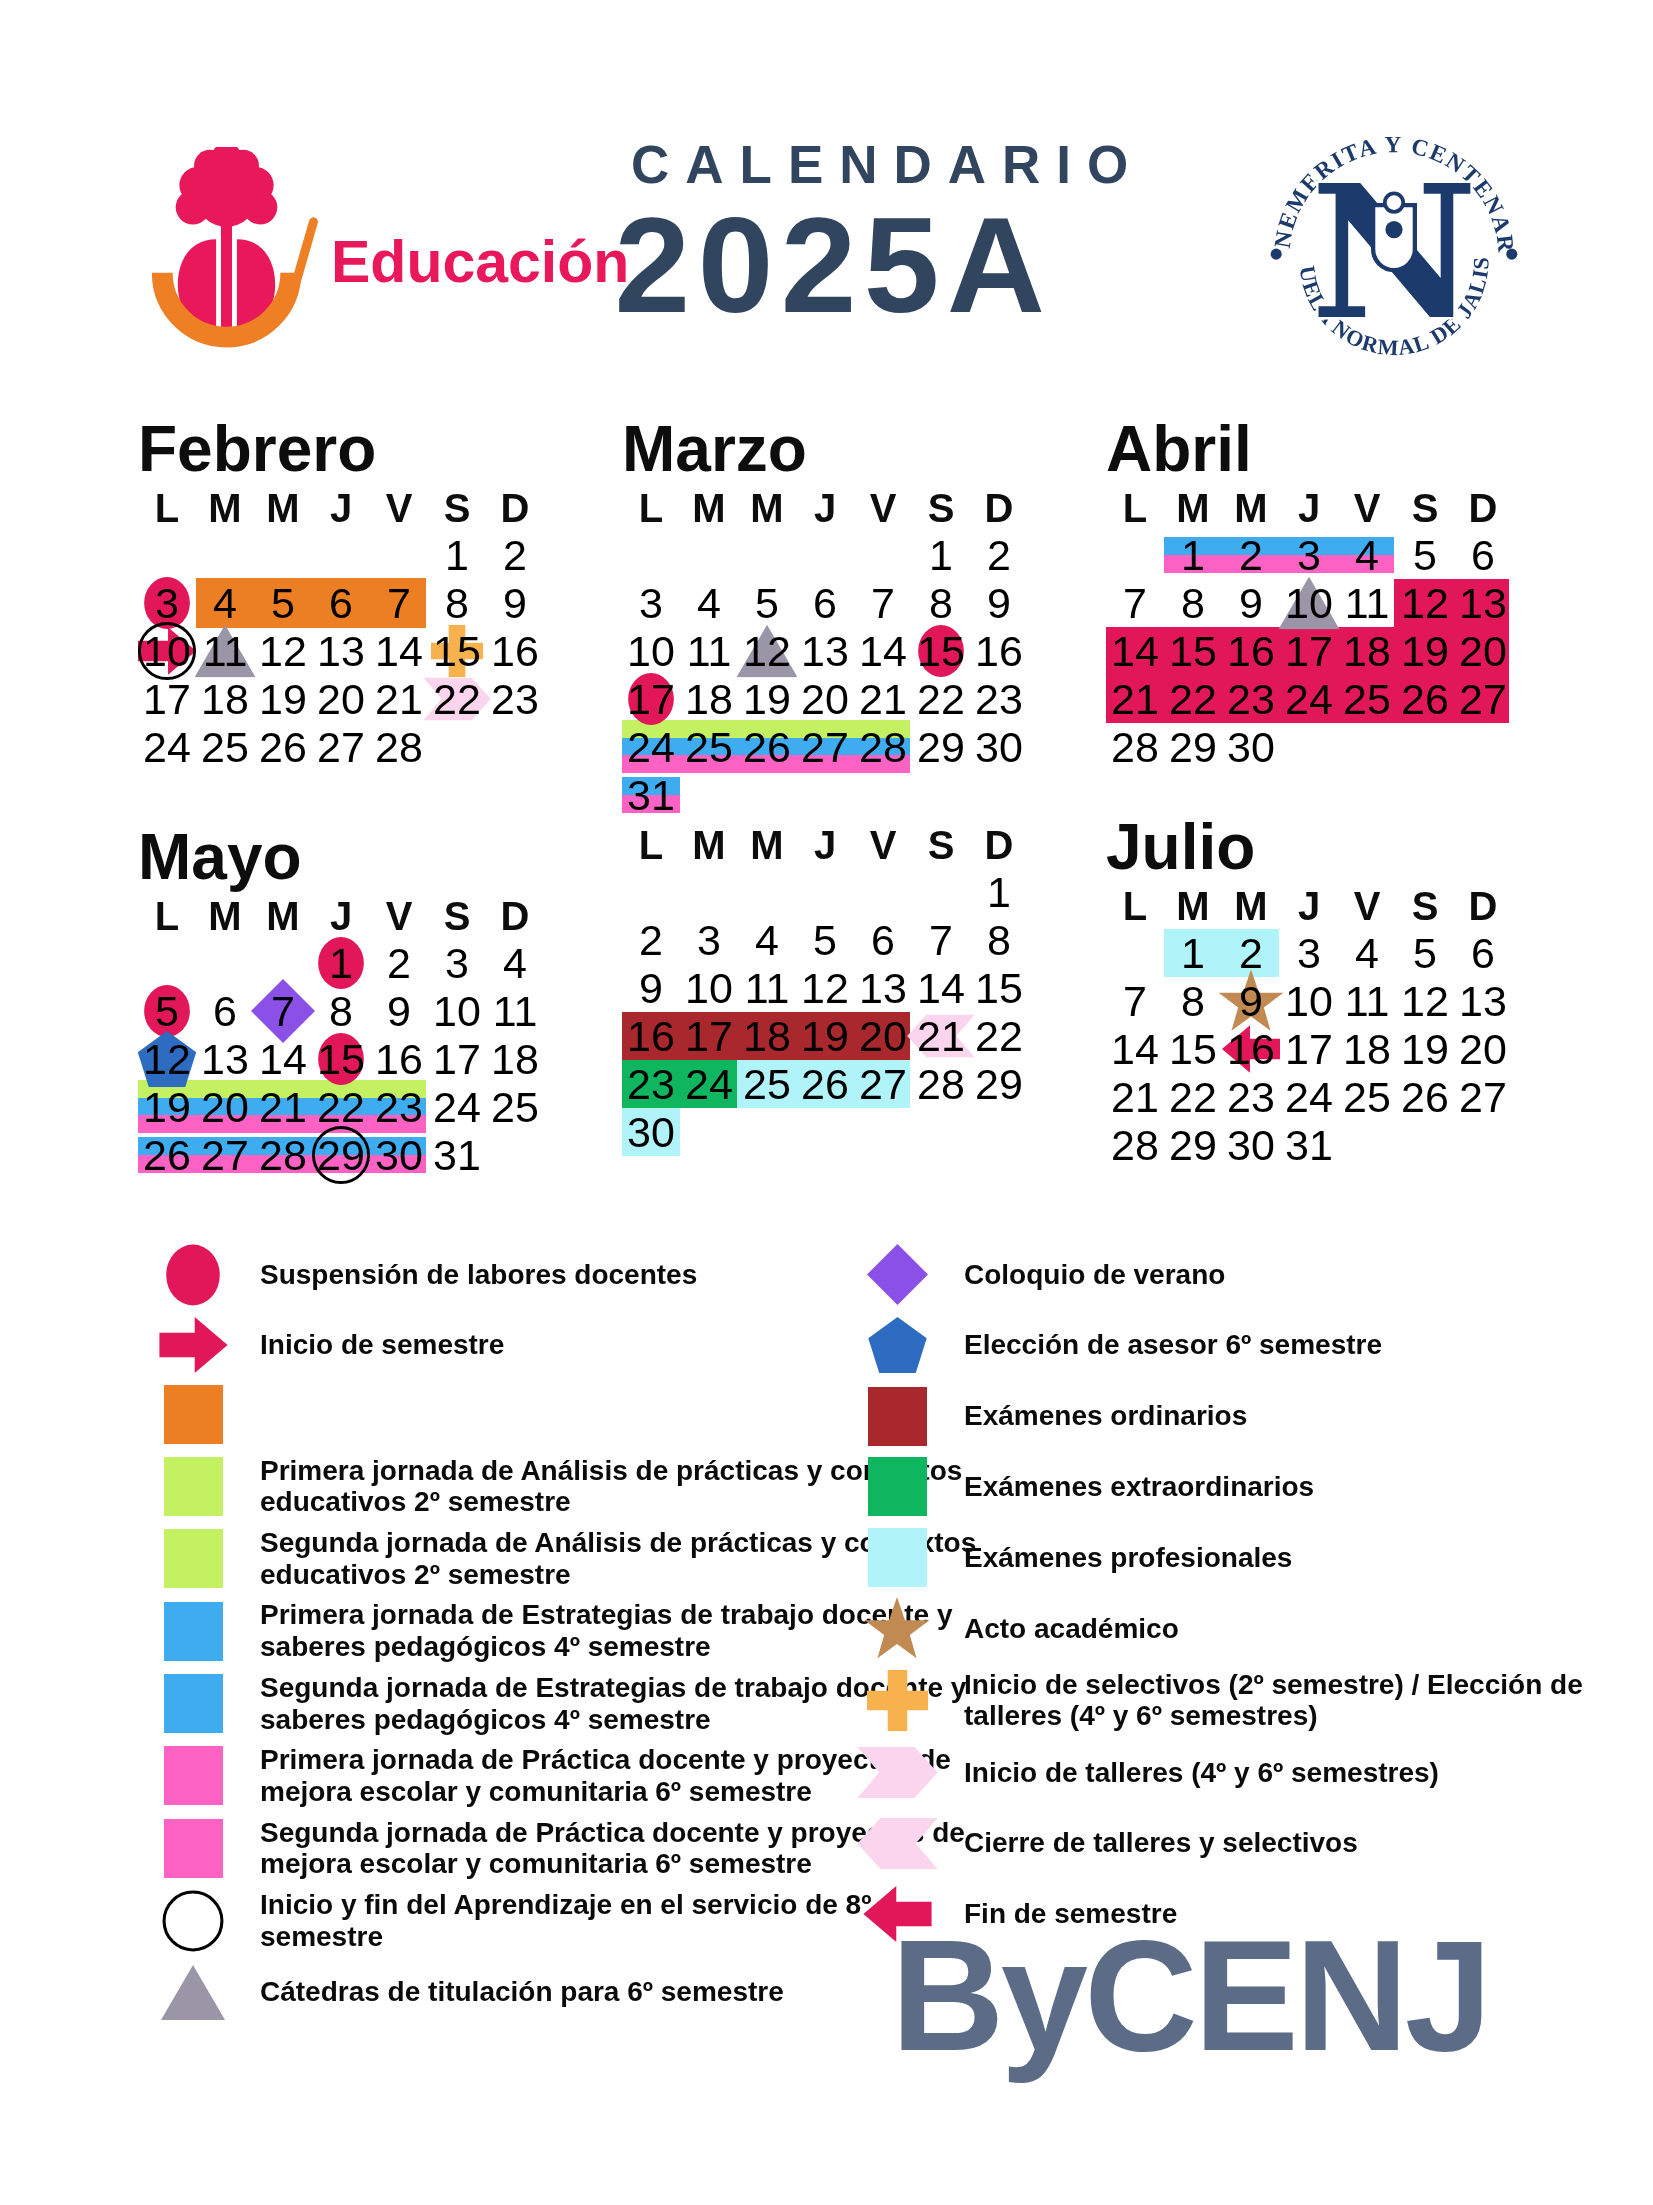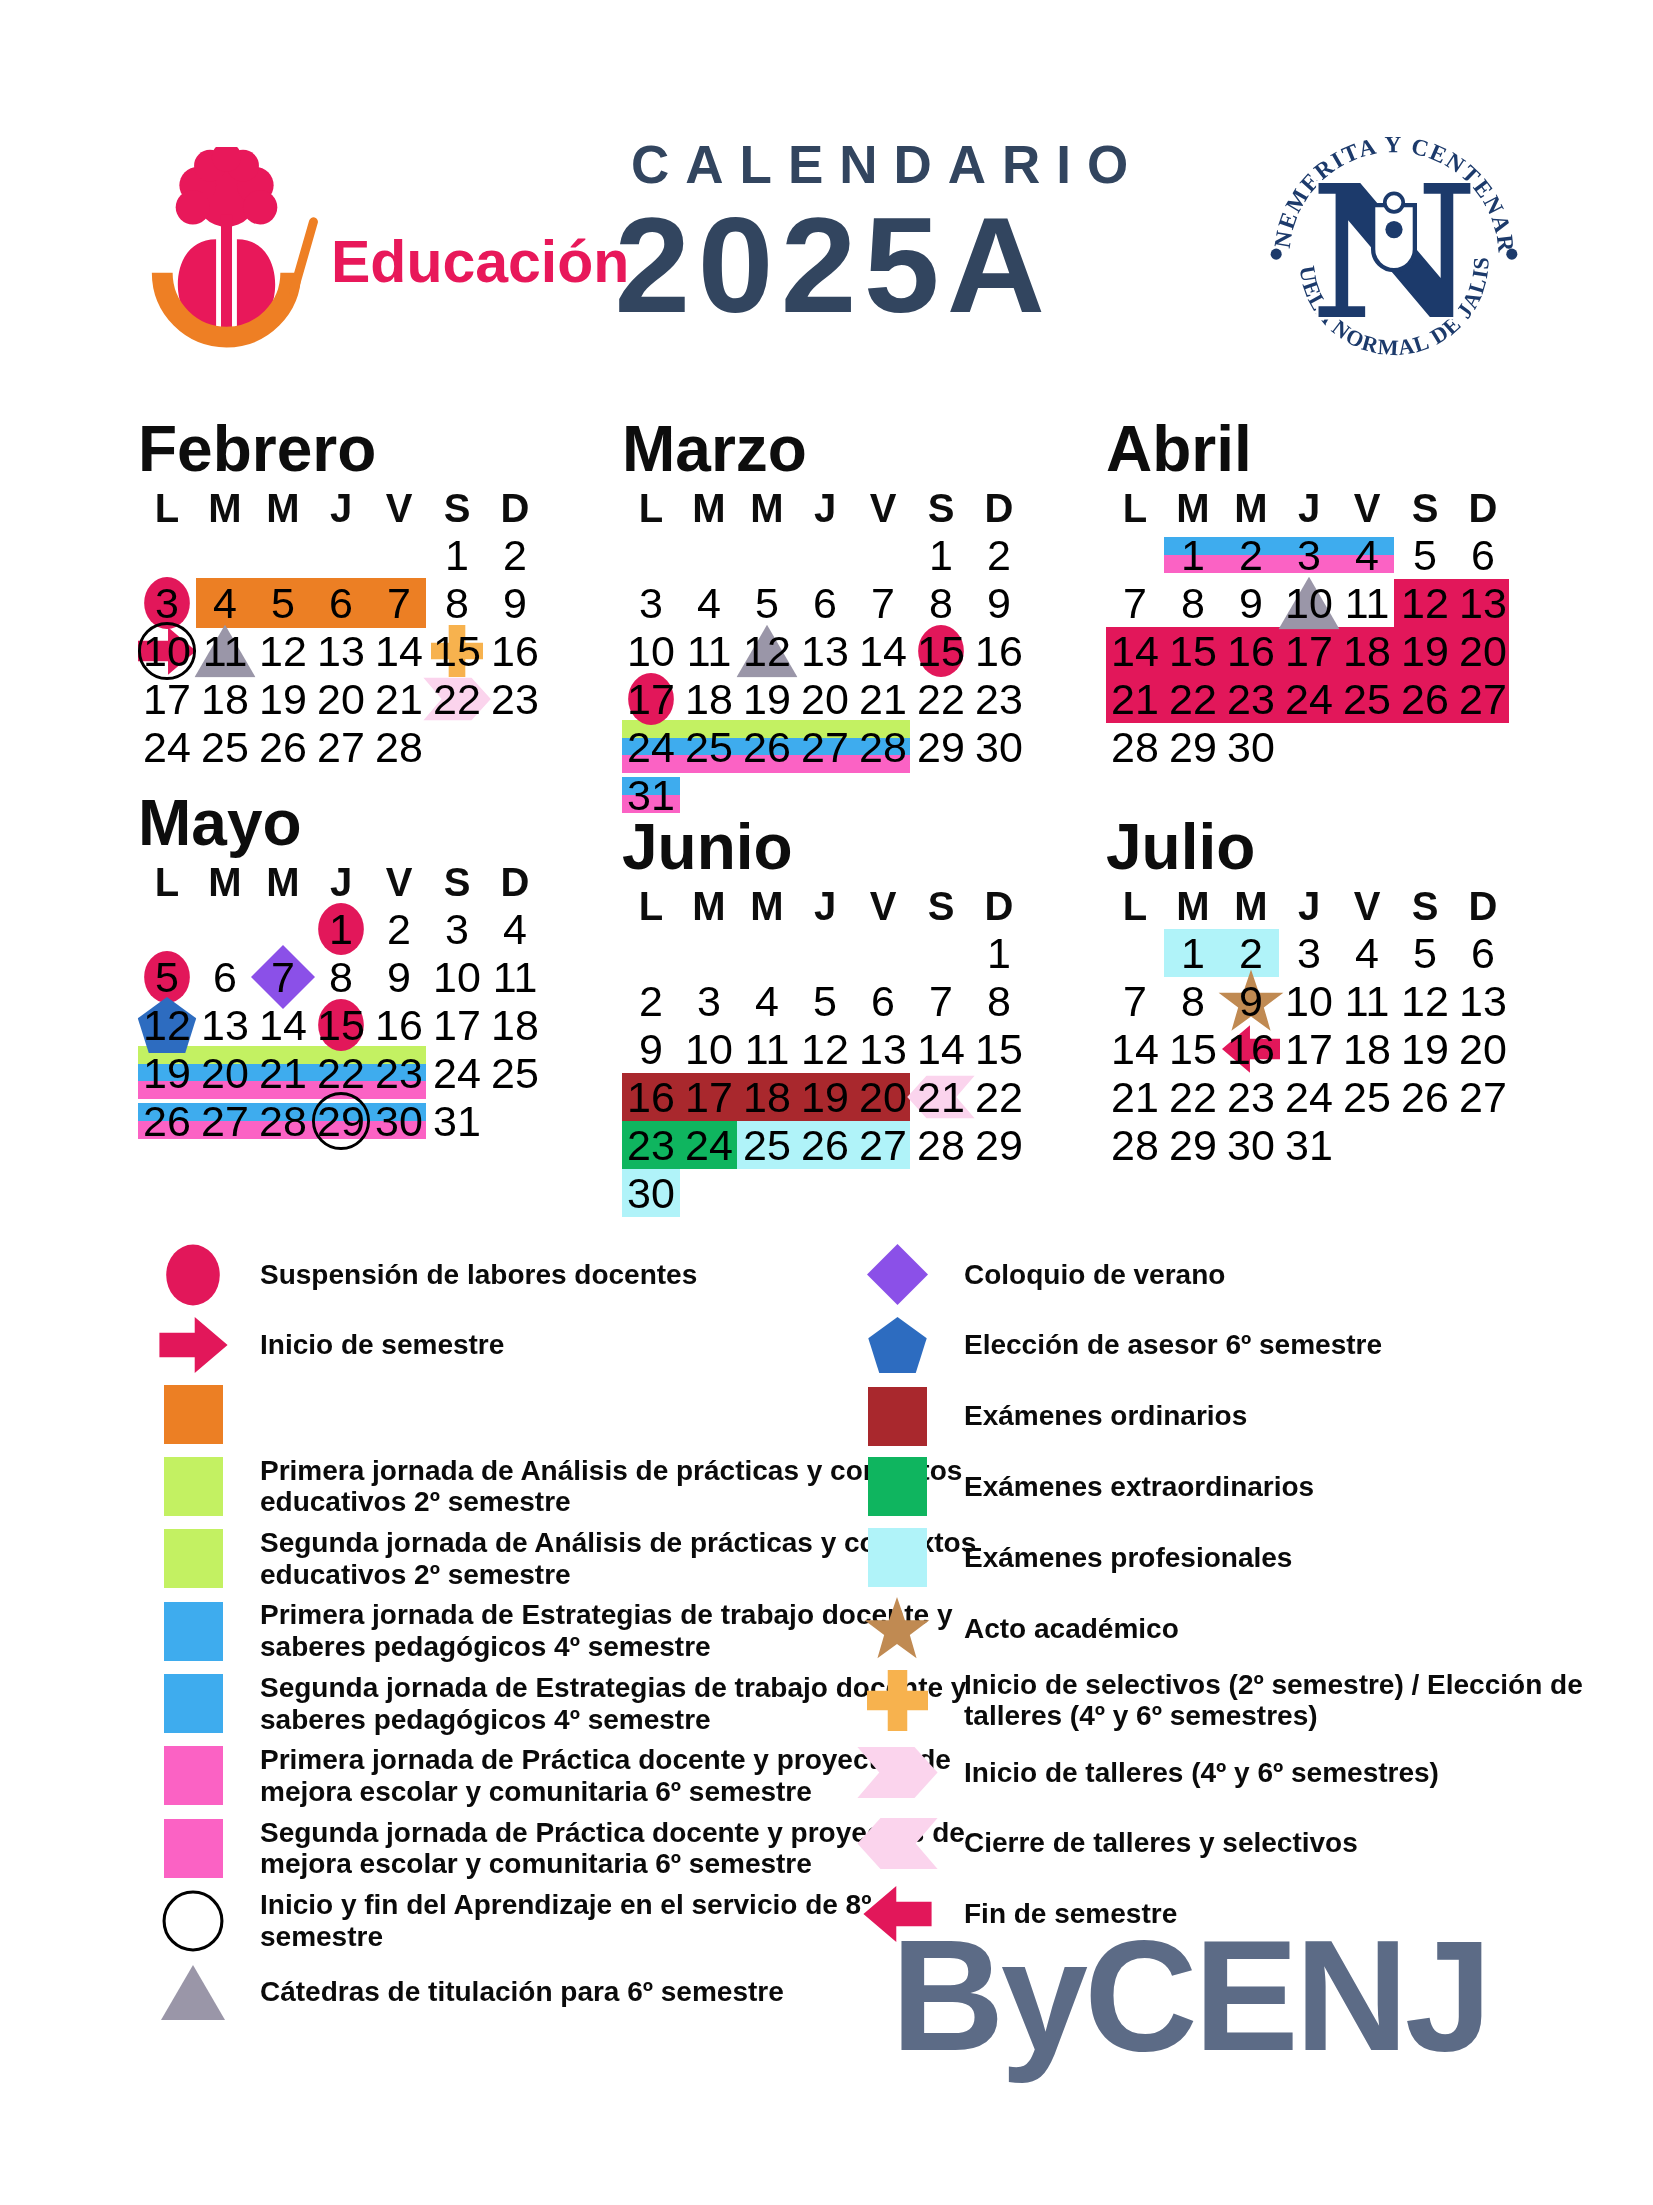--- a/index.html
+++ b/index.html
@@ -490,21 +490,21 @@
           <div class="day">
             <span class="num">30</span>
           </div>
           <div class="day"></div>
           <div class="day"></div>
           <div class="day"></div>
           <div class="day"></div>
         </div>
       </div>
     </div>
-    <div class="month" style="left: 138px; top: 791px;">
+    <div class="month" style="left: 138px; top: 825px;">
       <div class="month-title">Mayo</div>
                   <div class="weekdays">
         <div class="weekday">L</div>
         <div class="weekday">M</div>
         <div class="weekday">M</div>
         <div class="weekday">J</div>
         <div class="weekday">V</div>
         <div class="weekday">S</div>
         <div class="weekday">D</div>
       </div>
@@ -632,21 +632,20 @@
             <span class="num">30</span>
           </div>
           <div class="day">
             <span class="num">31</span>
           </div>
           <div class="day"></div>
         </div>
       </div>
     </div>
     <div class="month" style="left: 622px; top: 815px;">
-      <div class="month-title">Junio</div>
                   <div class="weekdays">
         <div class="weekday">L</div>
         <div class="weekday">M</div>
         <div class="weekday">M</div>
         <div class="weekday">J</div>
         <div class="weekday">V</div>
         <div class="weekday">S</div>
         <div class="weekday">D</div>
       </div>
                   <div class="weeks">

